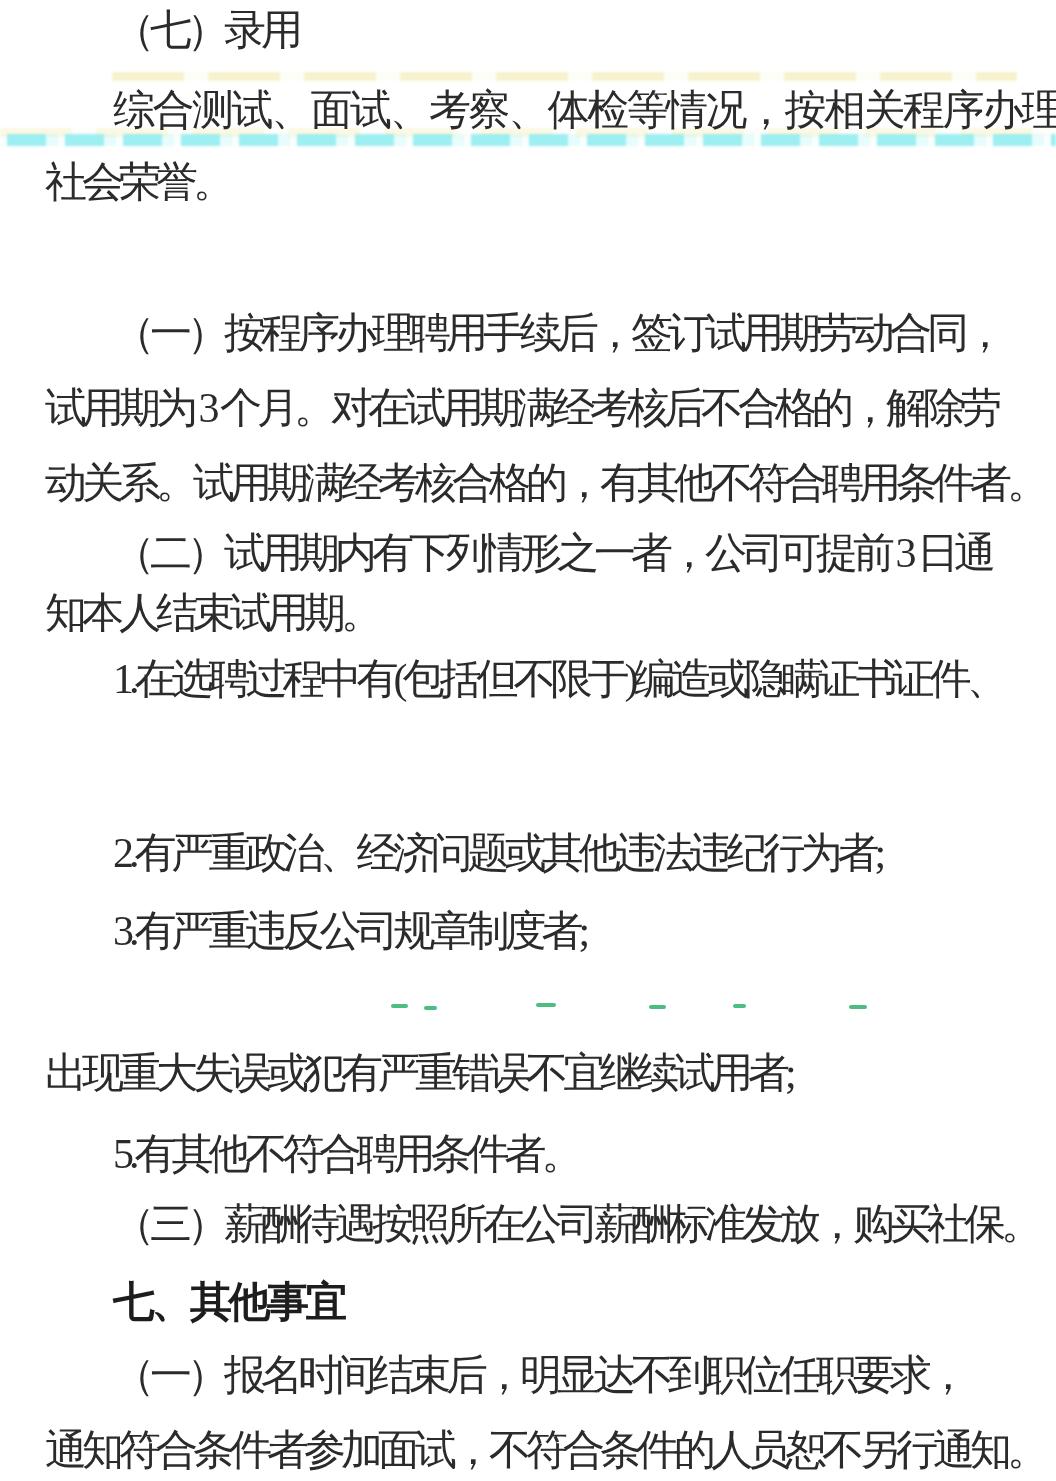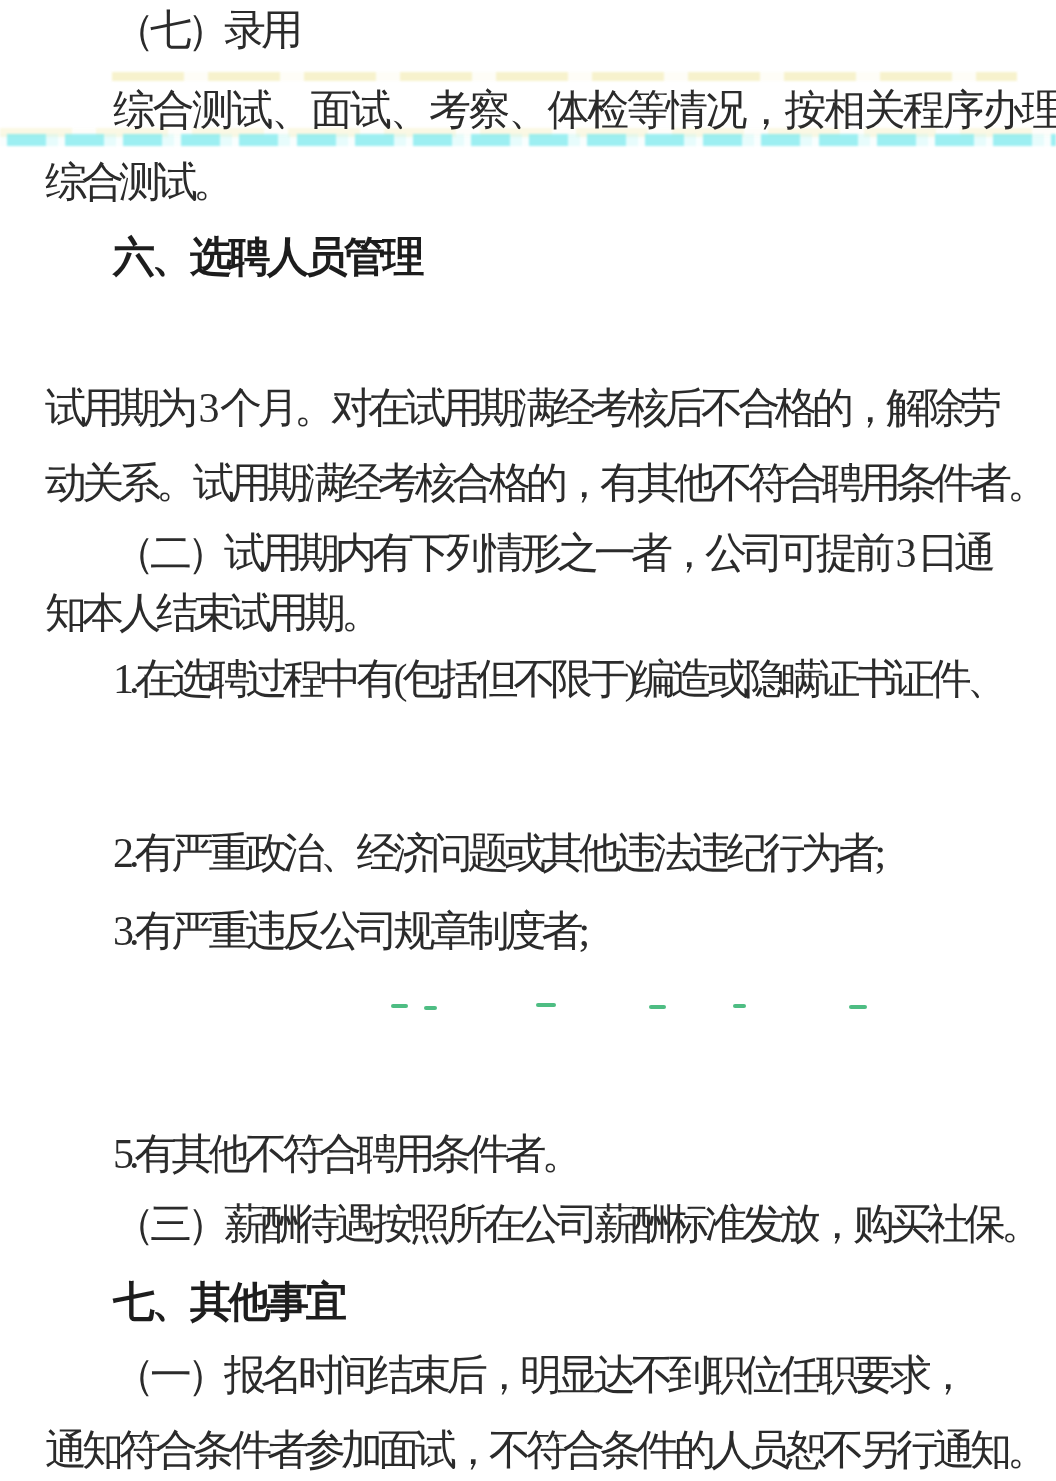--- a/index.html
+++ b/index.html
@@ -72,29 +72,30 @@
 <body>
 
 <div class="page">
 
   <div class="streak s1"></div>
   <div class="streak s2"></div>
   <div class="cyanline"></div>
 
   <div class="line ind" style="top:-7px">（七）录用</div>
   <div class="line ind wide" style="top:73px">综合测试、面试、考察、体检等情况，按相关程序办理</div>
-  <div class="line base" style="top:145px">综合测试。</div>
-  <div class="line ind heading" style="top:220px">六、选聘人员管理</div>
+  <div class="line base" style="top:145px">社会荣誉。</div>
+  <div class="line ind" style="top:296px">（一）按程序办理聘用手续后，签订试用期劳动合同，</div>
   <div class="line base" style="top:371px">试用期为 3 个月。对在试用期满经考核后不合格的，解除劳</div>
   <div class="line base" style="top:446px">动关系。试用期满经考核合格的，有其他不符合聘用条件者。</div>
   <div class="line ind" style="top:516px">（二）试用期内有下列情形之一者，公司可提前 3 日通</div>
   <div class="line base" style="top:576px">知本人结束试用期。</div>
   <div class="line ind" style="top:642px">1.在选聘过程中有(包括但不限于)编造或隐瞒证书证件、</div>
   <div class="line ind" style="top:816px">2.有严重政治、经济问题或其他违法违纪行为者;</div>
   <div class="line ind" style="top:894px">3.有严重违反公司规章制度者;</div>
+  <div class="line base" style="top:1036px">出现重大失误或犯有严重错误不宜继续试用者;</div>
   <div class="line ind" style="top:1117px">5.有其他不符合聘用条件者。</div>
   <div class="line ind" style="top:1187px">（三）薪酬待遇按照所在公司薪酬标准发放，购买社保。</div>
   <div class="line ind heading" style="top:1265px">七、其他事宜</div>
   <div class="line ind" style="top:1338px">（一）报名时间结束后，明显达不到职位任职要求，</div>
   <div class="line base" style="top:1413px">通知符合条件者参加面试，不符合条件的人员恕不另行通知。</div>
 
   <i class="gmark" style="left:391px; top:1004px; width:17px"></i>
   <i class="gmark" style="left:424px; top:1006px; width:13px"></i>
   <i class="gmark" style="left:536px; top:1003px; width:20px"></i>
   <i class="gmark" style="left:649px; top:1005px; width:17px"></i>

